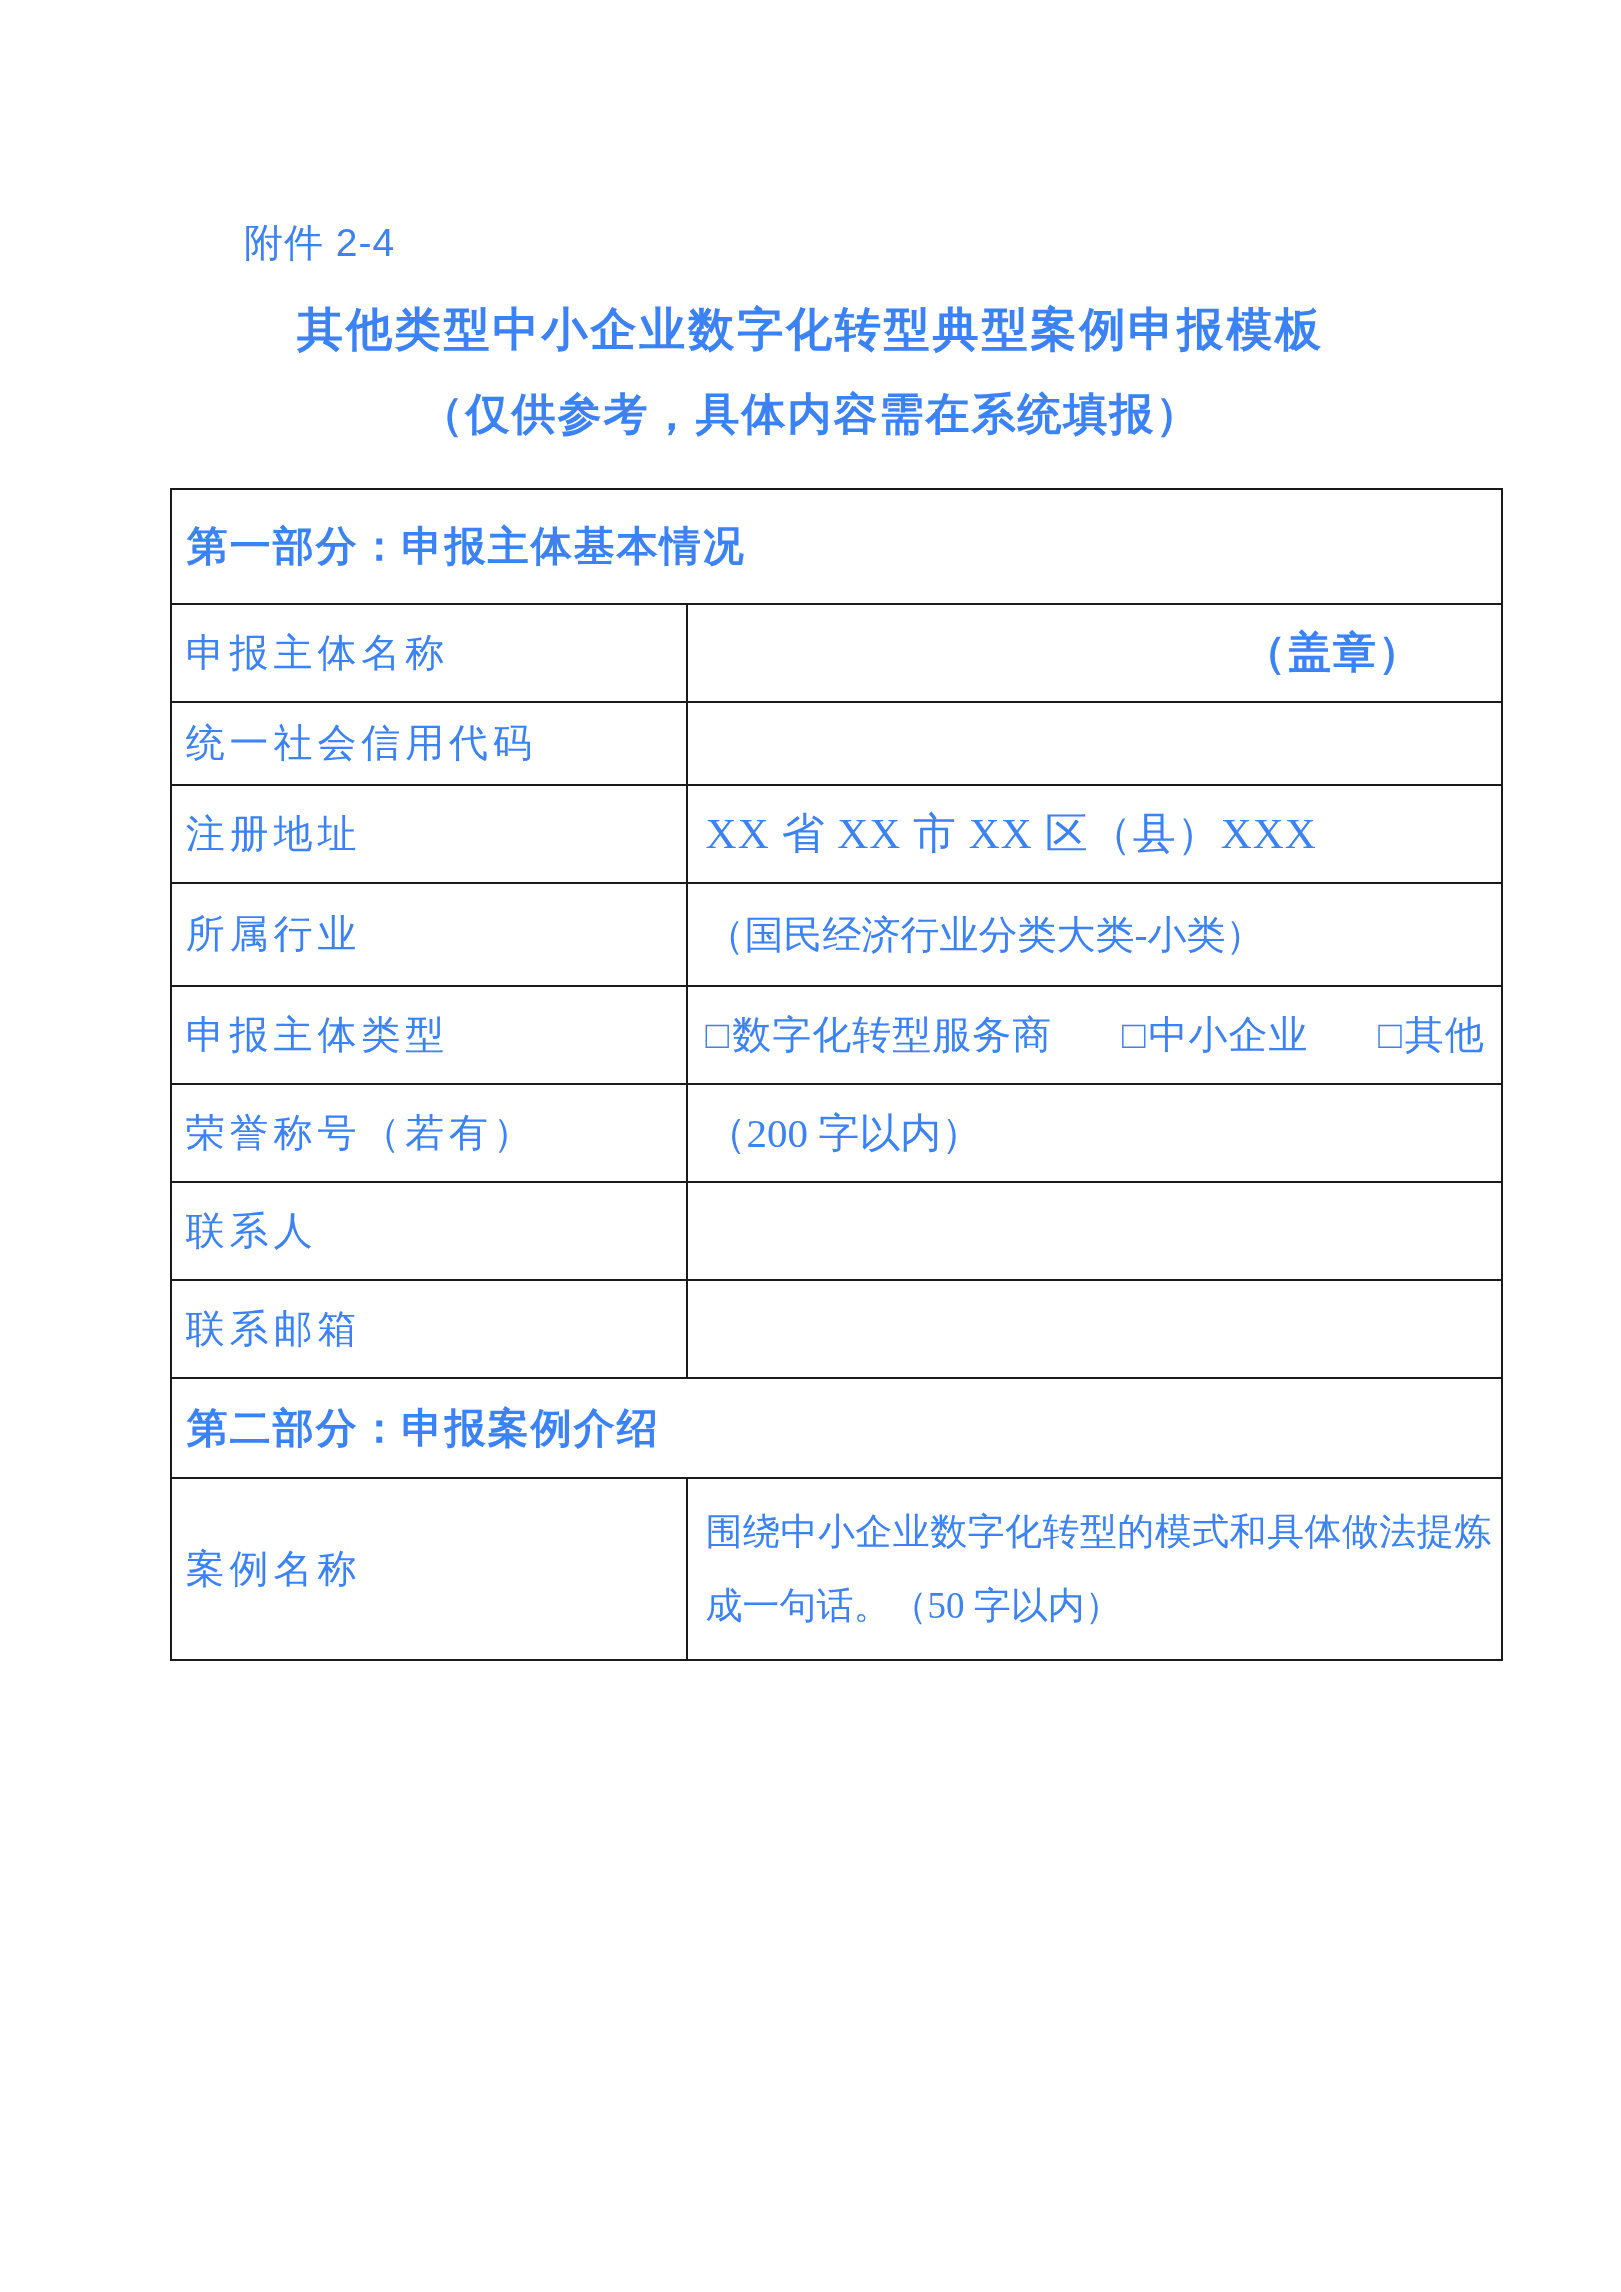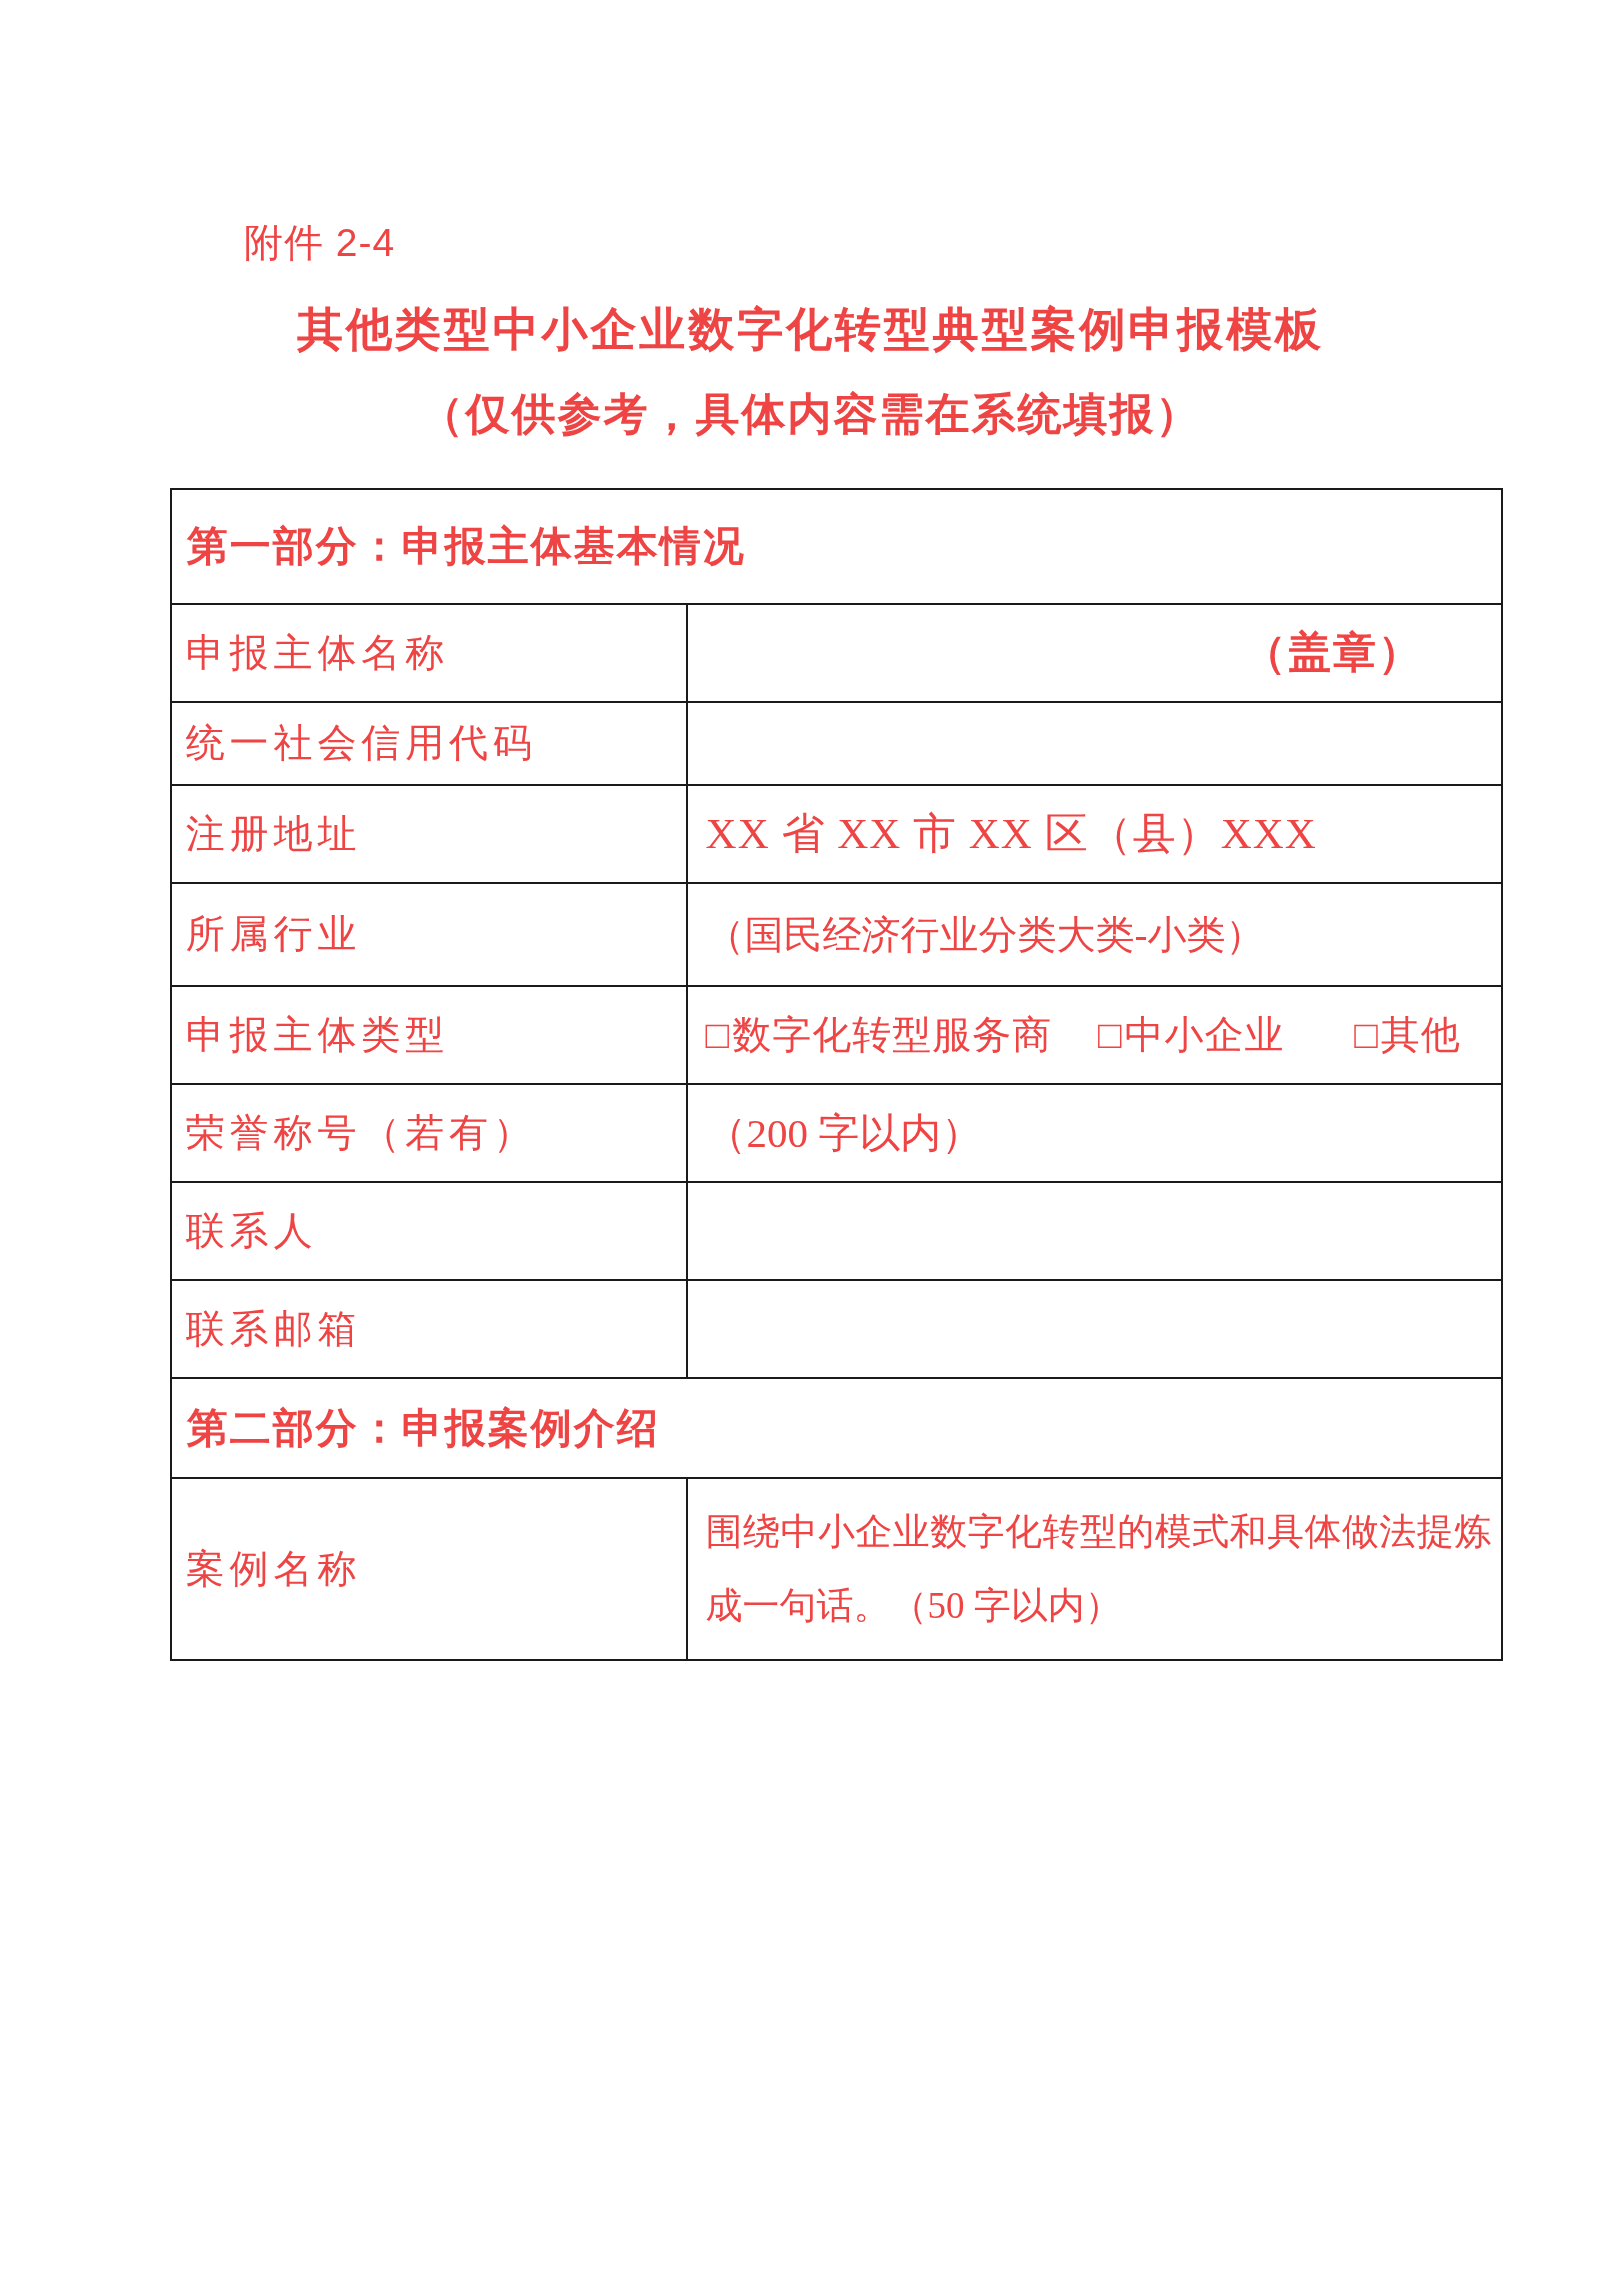--- a/index.html
+++ b/index.html
@@ -1,21 +1,21 @@
 <!DOCTYPE html>
 <html><head>
 <meta charset="utf-8">
 <style>
   html,body{margin:0;padding:0;}
   body{background:#ffffff;}
   .page{
     position:relative;
     width:1621px;height:2293px;
     background:#ffffff;
-    color:#ef4444;
+    color:#3b82f6;
     font-family:"Liberation Serif","DejaVu Serif",serif;
     overflow:hidden;
   }
   .attachment{
     position:absolute;left:244px;top:222px;
     font-family:"Liberation Sans","DejaVu Sans",sans-serif;
     font-size:39px;line-height:1.1;letter-spacing:1px;
   }
   .doc-title{
     position:absolute;left:0;right:0;top:304px;
@@ -52,21 +52,21 @@
   td.val{
     font-size:39px;
     padding-left:17.6px;padding-right:13.7px;
   }
   td.val.addr{font-size:43px;letter-spacing:1px;}
   td.val.limit{font-size:41px;}
   td.val.stamp-cell{text-align:right;padding-right:78px;}
   .stamp{font-weight:700;font-size:43px;letter-spacing:2px;}
   td.val.cb-cell{font-size:39px;letter-spacing:1px;white-space:nowrap;}
   .cb-opt{display:inline-block;}
-  .cb-opt.g1{margin-left:35px;}
+  .cb-opt.g1{margin-left:59px;}
   .cb-opt.g2{margin-left:59px;}
   .cb-box{display:inline-block;margin-right:2px;}
   td.val.val-long{
     font-size:37px;line-height:2.0;text-align:justify;
     padding-left:17.6px;padding-right:9.8px;
   }
 </style>
 </head>
 <body>
 

